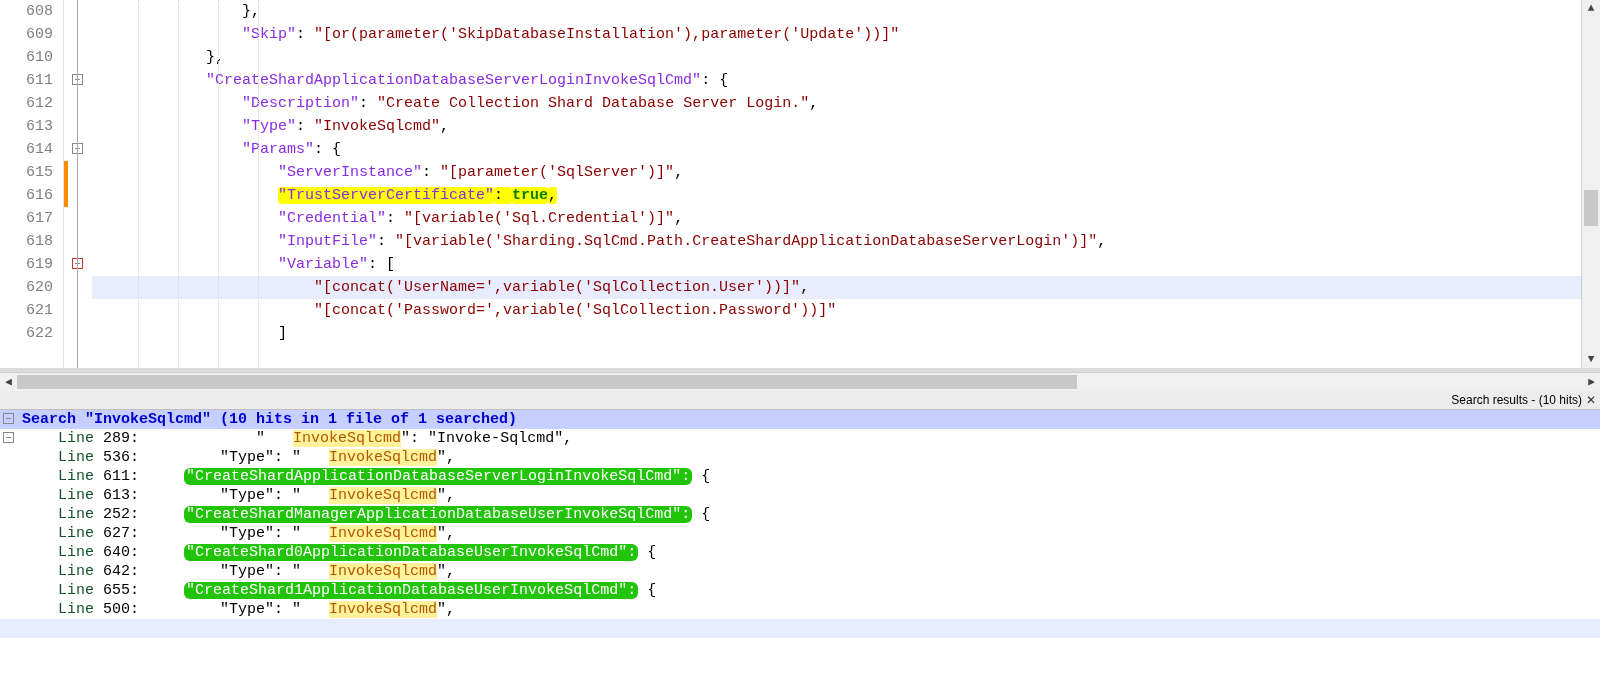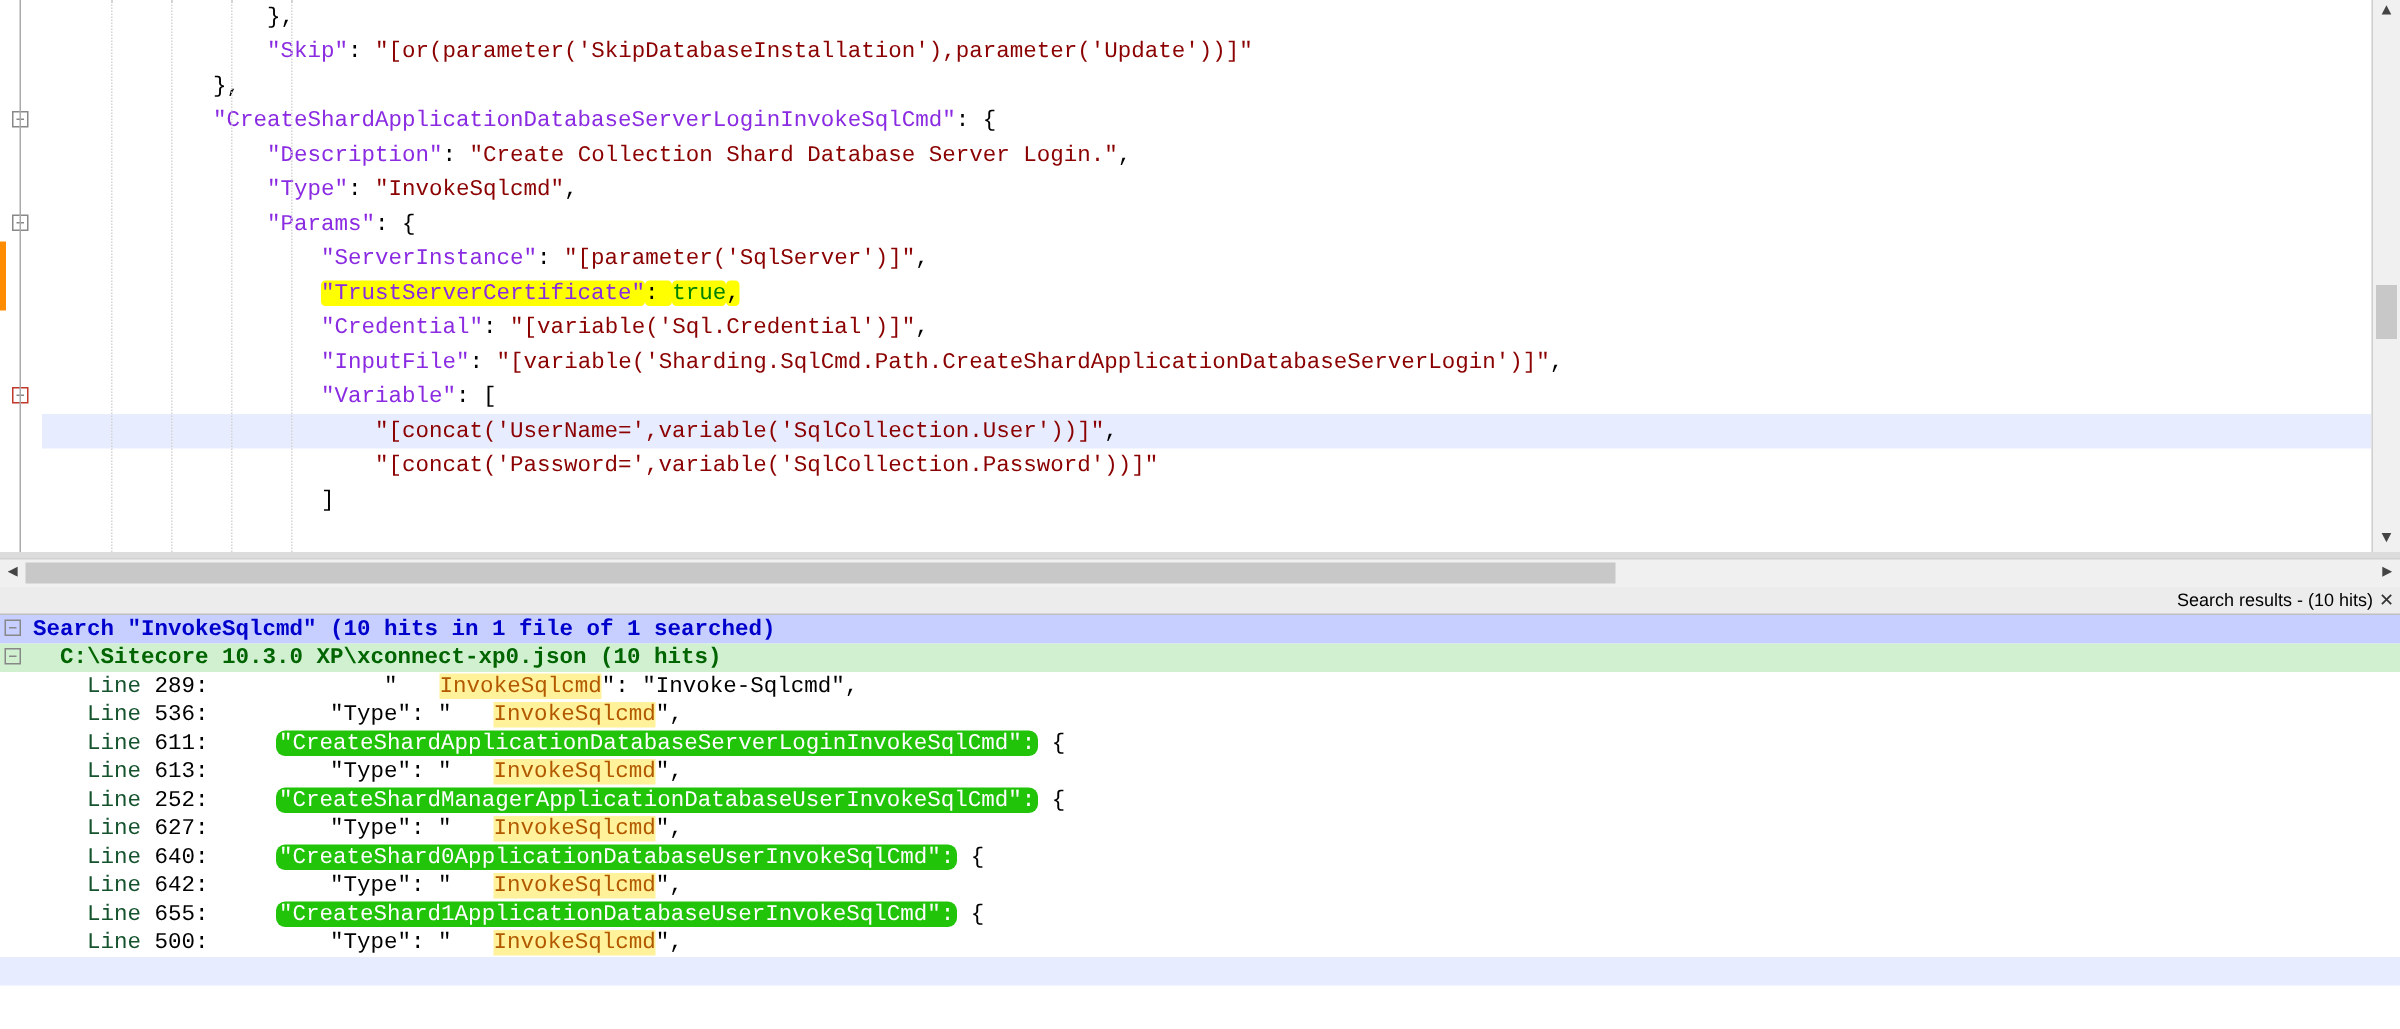--- a/index.html
+++ b/index.html
@@ -84,21 +84,21 @@
   
   .guide {
     position: absolute;
     top: 0;
     bottom: 0;
     border-left: 1px dotted #d4d4d4;
   }
   
   .tk-key       { color: #8a2be2; } 
   .tk-str       { color: #8b0000; } 
-  .tk-bool      { color: #008000; font-weight: normal; }
+  .tk-bool      { color: #008000; font-weight: bold; }
   .tk-punc      { color: #000; }
   .tk-brace     { color: #000; }
   .hl-yellow    { background: #ffff00; border-radius: 3px; }
   
   .vscroll {
     width: 18px;
     background: #f0f0f0;
     border-left: 1px solid #d0d0d0;
     position: relative;
   }
@@ -195,20 +195,37 @@
     content: "";
     position: absolute;
     left: 2px; right: 2px; top: 4px;
     border-top: 1px solid #888;
   }
 </style>
 </head>
 <body>
 
 <div class="editor-pane">
+  <div class="gutter" id="gutter">
+      <div class="line-num">608</div>
+      <div class="line-num">609</div>
+      <div class="line-num">610</div>
+      <div class="line-num">611</div>
+      <div class="line-num">612</div>
+      <div class="line-num">613</div>
+      <div class="line-num">614</div>
+      <div class="line-num">615</div>
+      <div class="line-num">616</div>
+      <div class="line-num">617</div>
+      <div class="line-num">618</div>
+      <div class="line-num">619</div>
+      <div class="line-num">620</div>
+      <div class="line-num">621</div>
+      <div class="line-num">622</div>
+    </div>
   <div class="fold-col" id="foldcol">
       <div class="fold-box" style="top: 74px;"></div>
       <div class="fold-box" style="top: 143px;"></div>
       <div class="change-mark" style="top: 161px; height: 23px;"></div>
       <div class="change-mark" style="top: 184px; height: 23px;"></div>
       <div class="fold-box" style="top: 258px; border-color: rgb(192, 57, 43);"></div>
       <div class="vline" style="top: 0px; bottom: 0px;"></div>
     </div>
   <div class="code-col" id="codecol">
     <div class="guide" style="left:46px;"></div>
@@ -249,21 +266,20 @@
 <div class="search-title">
   <span>Search results - (10 hits)</span>
   <span class="close-x">✕</span>
 </div>
 <div class="search-body">
   <div class="tree-col">
     <div class="tree-box" style="top:3px;"></div>
     <div class="tree-box" style="top:22px;"></div>
   </div>
   <div class="sr-line sr-header-search">Search "InvokeSqlcmd" (10 hits in 1 file of 1 searched)</div>
-  <div class="sr-line sr-header-file">  C:\Sitecore 10.3.0 XP\xconnect-xp0.json (10 hits)</div>
   <div id="sr-list">
       <div class="sr-line"><span class="sr-linelbl">    Line </span><span class="sr-num">289</span><span>: </span><span>            "</span><span class="sr-match">InvokeSqlcmd</span><span>": "Invoke-Sqlcmd",</span></div>
       <div class="sr-line"><span class="sr-linelbl">    Line </span><span class="sr-num">536</span><span>: </span><span>        "Type": "</span><span class="sr-match">InvokeSqlcmd</span><span>",</span></div>
       <div class="sr-line"><span class="sr-linelbl">    Line </span><span class="sr-num">611</span><span>: </span><span>    </span><span class="hl-green">"CreateShardApplicationDatabaseServerLoginInvokeSqlCmd":</span><span> {</span></div>
       <div class="sr-line"><span class="sr-linelbl">    Line </span><span class="sr-num">613</span><span>: </span><span>        "Type": "</span><span class="sr-match">InvokeSqlcmd</span><span>",</span></div>
       <div class="sr-line"><span class="sr-linelbl">    Line </span><span class="sr-num">252</span><span>: </span><span>    </span><span class="hl-green">"CreateShardManagerApplicationDatabaseUserInvokeSqlCmd":</span><span> {</span></div>
       <div class="sr-line"><span class="sr-linelbl">    Line </span><span class="sr-num">627</span><span>: </span><span>        "Type": "</span><span class="sr-match">InvokeSqlcmd</span><span>",</span></div>
       <div class="sr-line"><span class="sr-linelbl">    Line </span><span class="sr-num">640</span><span>: </span><span>    </span><span class="hl-green">"CreateShard0ApplicationDatabaseUserInvokeSqlCmd":</span><span> {</span></div>
       <div class="sr-line"><span class="sr-linelbl">    Line </span><span class="sr-num">642</span><span>: </span><span>        "Type": "</span><span class="sr-match">InvokeSqlcmd</span><span>",</span></div>
       <div class="sr-line"><span class="sr-linelbl">    Line </span><span class="sr-num">655</span><span>: </span><span>    </span><span class="hl-green">"CreateShard1ApplicationDatabaseUserInvokeSqlCmd":</span><span> {</span></div>

